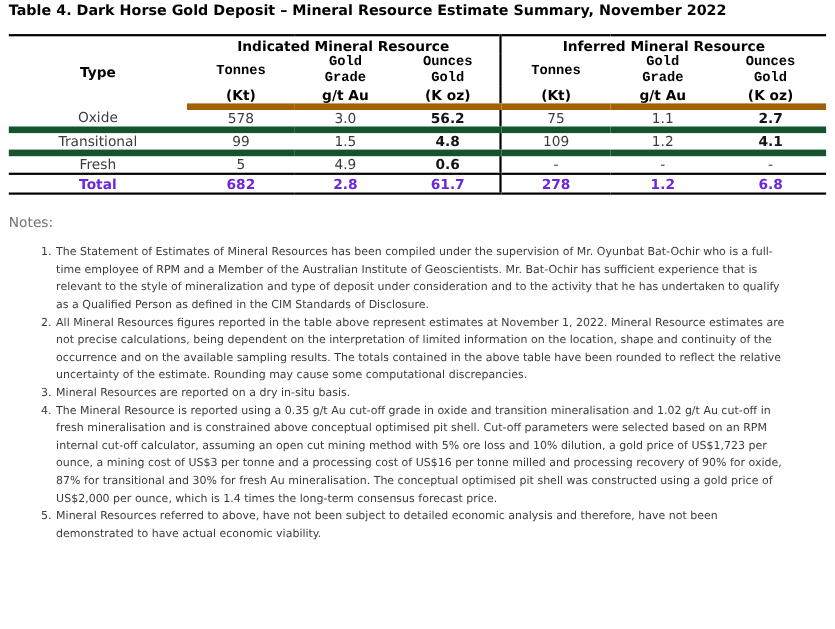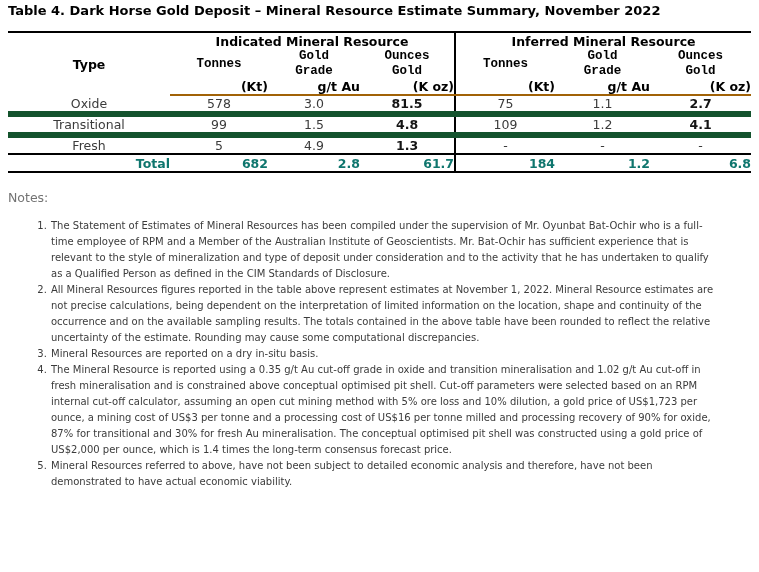--- a/index.html
+++ b/index.html
@@ -29,29 +29,29 @@
   .mre th, .mre td {
     padding: 0;
     font-size: 12.5px;
     text-align: center;
     vertical-align: middle;
     overflow: hidden;
   }
   .mre thead th { color: #000; font-weight: 700; }
   .row-groups th { height: 17px; }
   .row-names th { height: 30px; line-height: 15px; white-space: pre-line; font-family: Liberation Mono, monospace; }
-  .row-units th { height: 16px; border-bottom: 2px solid #a16207; text-align: right; }
+  .row-units th { height: 16px; border-bottom: 6px solid #a16207; }
   .mre tbody td {
     height: 18px;
     color: #3b3b3b;
     border-bottom: 6px solid #14532d;
   }
   .mre td.ounces { font-weight: 700; color: #141414; }
   .mre tr.row-fresh td { border-bottom: 2px solid #000; }
-  .mre tr.row-total td { font-weight: 700; color: #0f766e; border-bottom: 2px solid #000; text-align: right; }
+  .mre tr.row-total td { font-weight: 700; color: #6d28d9; border-bottom: 2px solid #000; }
   .divider { border-left: 2px solid #000; }
 
   .notes-heading {
     font-size: 12.5px;
     color: #737373;
     margin: 17px 0 0 0;
   }
   .notes-list {
     margin: 13px 0 0 0;
     padding: 0 0 0 42px;
@@ -104,49 +104,49 @@
         <th class="divider">(Kt)</th>
         <th>g/t Au</th>
         <th>(K oz)</th>
       </tr>
     </thead>
     <tbody>
       <tr class="row-oxide">
         <td>Oxide</td>
         <td>578</td>
         <td>3.0</td>
-        <td class="ounces">81.5</td>
+        <td class="ounces">56.2</td>
         <td class="divider">75</td>
         <td>1.1</td>
         <td class="ounces">2.7</td>
       </tr>
       <tr class="row-transitional">
         <td>Transitional</td>
         <td>99</td>
         <td>1.5</td>
         <td class="ounces">4.8</td>
         <td class="divider">109</td>
         <td>1.2</td>
         <td class="ounces">4.1</td>
       </tr>
       <tr class="row-fresh">
         <td>Fresh</td>
         <td>5</td>
         <td>4.9</td>
-        <td class="ounces">1.3</td>
+        <td class="ounces">0.6</td>
         <td class="divider">-</td>
         <td>-</td>
         <td>-</td>
       </tr>
       <tr class="row-total">
         <td>Total</td>
         <td>682</td>
         <td>2.8</td>
         <td>61.7</td>
-        <td class="divider">184</td>
+        <td class="divider">278</td>
         <td>1.2</td>
         <td>6.8</td>
       </tr>
     </tbody>
   </table>
 
   <p class="notes-heading">Notes:</p>
 
   <ol class="notes-list">
     <li>The Statement of Estimates of Mineral Resources has been compiled under the supervision of Mr. Oyunbat Bat-Ochir who is a full-time employee of RPM and a Member of the Australian Institute of Geoscientists. Mr. Bat-Ochir has sufficient experience that is relevant to the style of mineralization and type of deposit under consideration and to the activity that he has undertaken to qualify as a Qualified Person as defined in the CIM Standards of Disclosure.</li>

